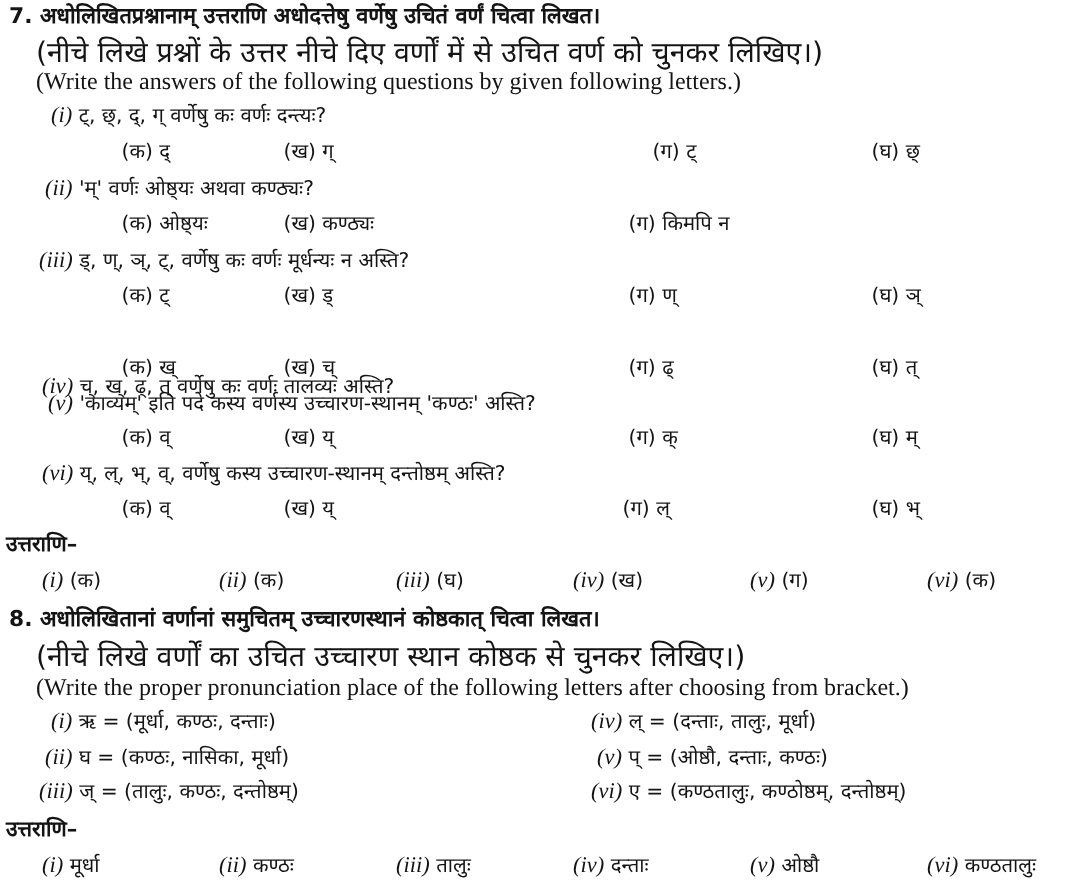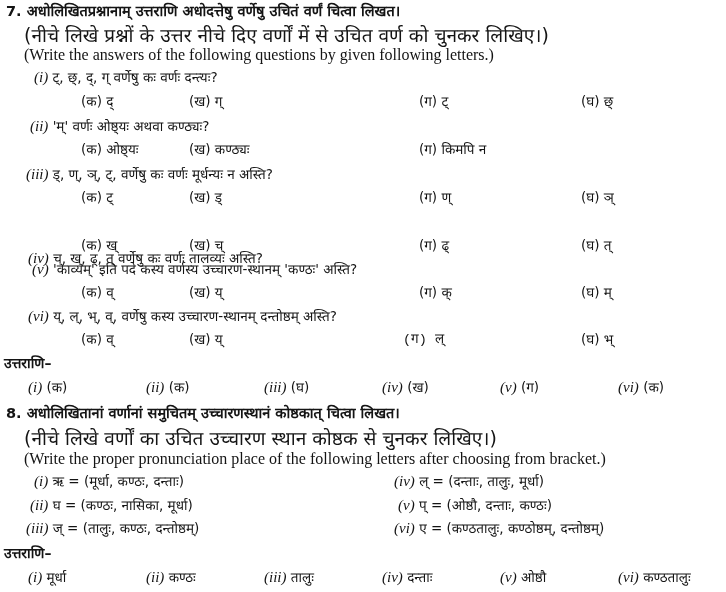--- a/index.html
+++ b/index.html
@@ -24,21 +24,21 @@
 <div class="line q-title" style="left:6px;top:4px;">7. अधोलिखितप्रश्नानाम् उत्तराणि अधोदत्तेषु वर्णेषु उचितं वर्णं चित्वा लिखत।</div>
 <div class="line hindi" style="left:24px;top:26px;">(नीचे लिखे प्रश्नों के उत्तर नीचे दिए वर्णों में से उचित वर्ण को चुनकर लिखिए।)</div>
 <div class="line eng" style="left:24px;top:47px;">(Write the answers of the following questions by given following letters.)</div>
 
 <div class="line item" style="left:34px;top:70px;">
   <span class="num">(i)</span>
   <span>ट्, छ्, द्, ग् वर्णेषु कः वर्णः दन्त्यः?</span>
 </div>
 <div class="opt" style="left:54px;top:95px;">(क) द्</div>
 <div class="opt" style="left:162px;top:95px;">(ख) ग्</div>
-<div class="opt" style="left:392px;top:95px;">(ग) ट्</div>
+<div class="opt" style="left:408px;top:95px;">(ग) ट्</div>
 <div class="opt" style="left:554px;top:95px;">(घ) छ्</div>
 
 <div class="line item" style="left:30px;top:119px;">
   <span class="num">(ii)</span>
   <span>'म्' वर्णः ओष्ठ्यः अथवा कण्ठ्यः?</span>
 </div>
 <div class="opt" style="left:54px;top:143px;">(क) ओष्ठ्यः</div>
 <div class="opt" style="left:162px;top:143px;">(ख) कण्ठ्यः</div>
 <div class="opt" style="left:392px;top:143px;">(ग) किमपि न</div>
 
@@ -68,21 +68,21 @@
 <div class="opt" style="left:162px;top:286px;">(ख) य्</div>
 <div class="opt" style="left:392px;top:286px;">(ग) क्</div>
 <div class="opt" style="left:554px;top:286px;">(घ) म्</div>
 
 <div class="line item" style="left:28px;top:309px;">
   <span class="num">(vi)</span>
   <span>य्, ल्, भ्, व्, वर्णेषु कस्य उच्चारण-स्थानम् दन्तोष्ठम् अस्ति?</span>
 </div>
 <div class="opt" style="left:54px;top:333px;">(क) व्</div>
 <div class="opt" style="left:162px;top:333px;">(ख) य्</div>
-<div class="opt" style="left:376px;top:333px;font-family:Liberation Mono, monospace;">(ग) ल्</div>
+<div class="opt" style="left:388px;top:333px;">(ग) ल्</div>
 <div class="opt" style="left:554px;top:333px;">(घ) भ्</div>
 
 <div class="line ans-head" style="left:4px;top:356px;">उत्तराणि–</div>
 <div class="ans" style="left:28px;top:380px;"><span class="num">(i)</span> <span>(क)</span></div>
 <div class="ans" style="left:146px;top:380px;"><span class="num">(ii)</span> <span>(क)</span></div>
 <div class="ans" style="left:264px;top:380px;"><span class="num">(iii)</span> <span>(घ)</span></div>
 <div class="ans" style="left:382px;top:380px;"><span class="num">(iv)</span> <span>(ख)</span></div>
 <div class="ans" style="left:500px;top:380px;"><span class="num">(v)</span> <span>(ग)</span></div>
 <div class="ans" style="left:618px;top:380px;"><span class="num">(vi)</span> <span>(क)</span></div>
 

